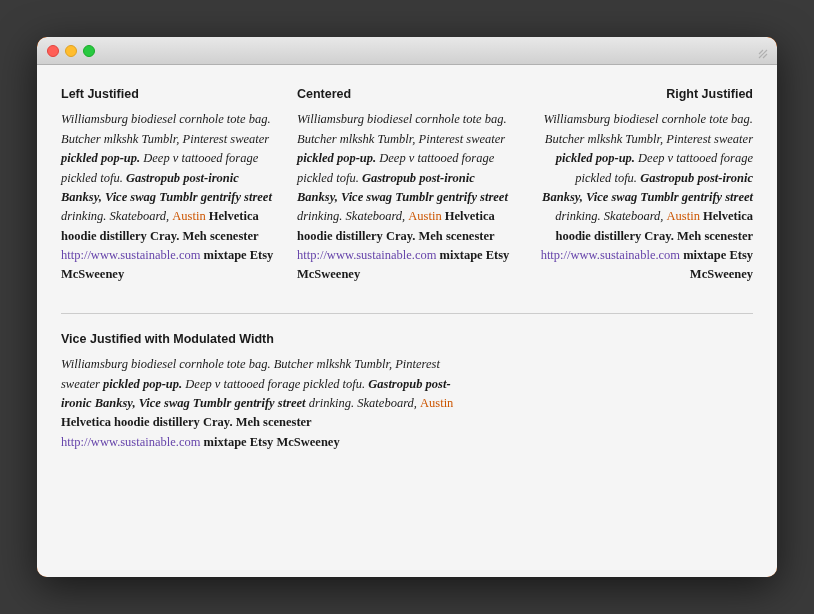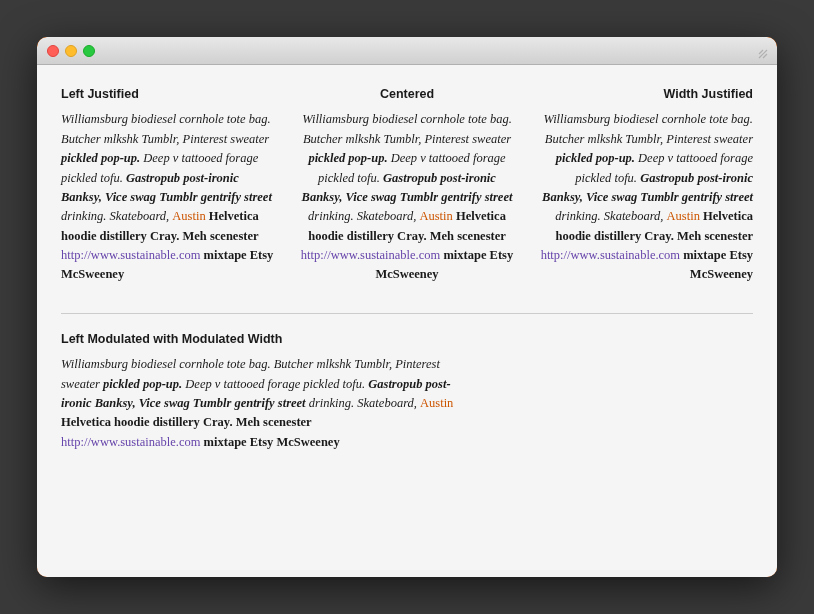--- a/index.html
+++ b/index.html
@@ -81,21 +81,21 @@
       font-size: 12.5px;
       line-height: 1.55;
       color: #1a1a1a;
     }
 
     .column:last-child {
       padding-right: 0;
     }
 
     .column-left { text-align: left; }
-    .column-center { text-align: center; }
+    .column-center { text-align: left; }
     .column-right { text-align: right; }
 
     .column h3 {
       font-family: Helvetica, Arial, sans-serif;
       font-weight: bold;
       font-size: 12.5px;
       margin-bottom: 6px;
       font-style: normal;
       color: #1a1a1a;
     }
@@ -177,31 +177,31 @@
       </div>
 
       <div class="column column-center">
         <h3>Centered</h3>
         <p>
           <span>Williamsburg biodiesel cornhole tote bag. Butcher mlkshk Tumblr, Pinterest sweater </span><span class="bold-italic">pickled pop-up.</span><span> Deep v tattooed forage pickled tofu. </span><span class="bold-italic">Gastropub post-ironic Banksy, Vice swag Tumblr gentrify street</span><span> drinking. Skateboard, </span><span class="highlight-orange">Austin</span><span class="normal-weight"> Helvetica hoodie distillery Cray. Meh scenester</span><br><a class="link-purple">http://www.sustainable.com</a><span class="normal-weight"> mixtape Etsy McSweeney</span>
         </p>
       </div>
 
       <div class="column column-right">
-        <h3>Width Justified</h3>
+        <h3>Right Justified</h3>
         <p>
           <span>Williamsburg biodiesel cornhole tote bag. Butcher mlkshk Tumblr, Pinterest sweater </span><span class="bold-italic">pickled pop-up.</span><span> Deep v tattooed forage pickled tofu. </span><span class="bold-italic">Gastropub post-ironic Banksy, Vice swag Tumblr gentrify street</span><span> drinking. Skateboard, </span><span class="highlight-orange">Austin</span><span class="normal-weight"> Helvetica hoodie distillery Cray. Meh scenester</span><br><a class="link-purple">http://www.sustainable.com</a><span class="normal-weight"> mixtape Etsy McSweeney</span>
         </p>
       </div>
 
     </div>
 
     <hr class="divider">
 
     <div class="wide-section">
-      <h3>Left Modulated with Modulated Width</h3>
+      <h3>Vice Justified with Modulated Width</h3>
       <p>
         <span>Williamsburg biodiesel cornhole tote bag. Butcher mlkshk Tumblr, Pinterest sweater </span><span class="bold-italic">pickled pop-up.</span><span> Deep v tattooed forage pickled tofu. </span><span class="bold-italic">Gastropub post-ironic Banksy, Vice swag Tumblr gentrify street</span><span> drinking. Skateboard, </span><span class="highlight-orange">Austin</span><span class="normal-weight"> Helvetica hoodie distillery Cray. Meh scenester</span><br><a class="link-purple">http://www.sustainable.com</a><span class="normal-weight"> mixtape Etsy McSweeney</span>
       </p>
     </div>
 
   </div>
 </div>
 
 </body></html>

